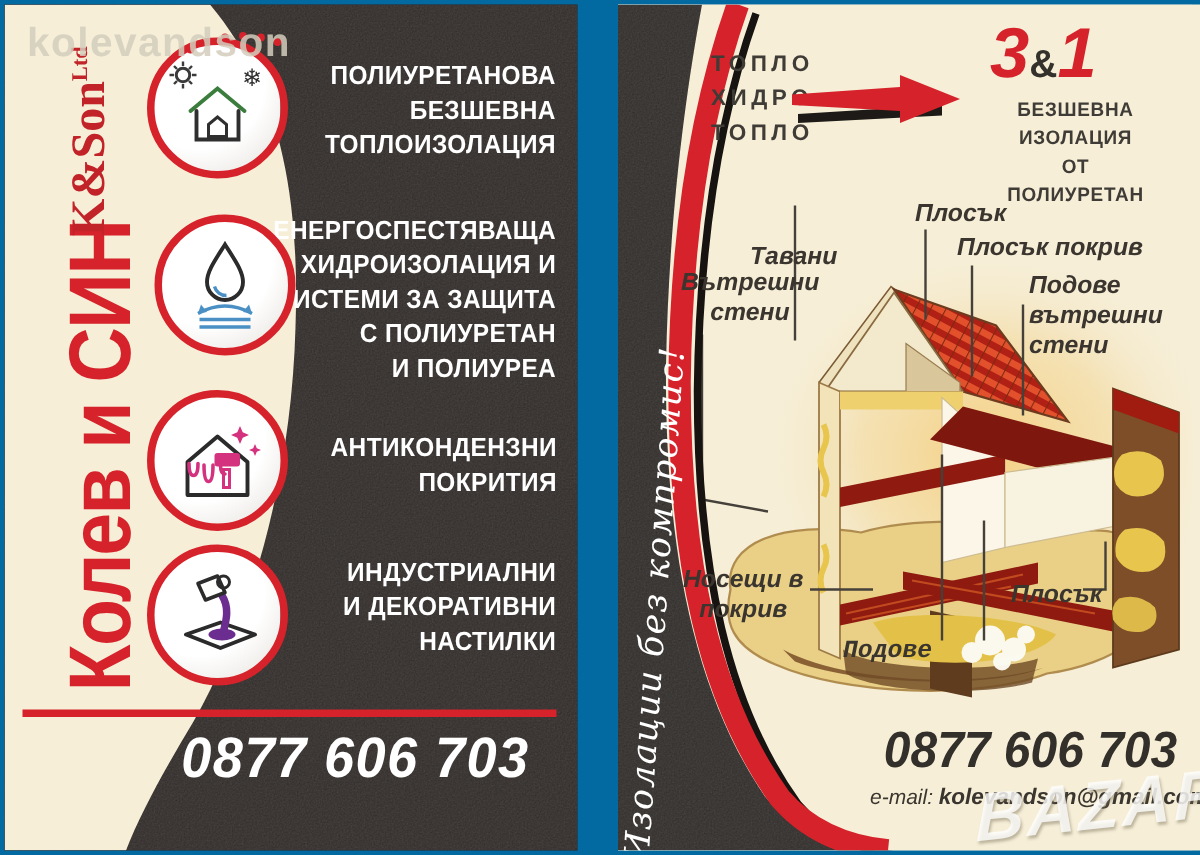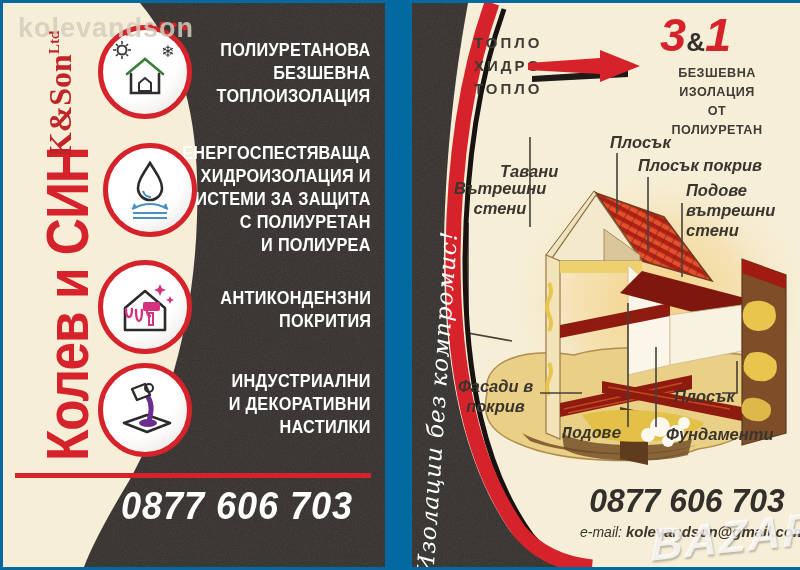--- a/index.html
+++ b/index.html
@@ -302,31 +302,28 @@
     <div class="lbl" id="lbl-vatreshni-steni">
       <div>Вътрешни</div>
       <div>стени</div>
     </div>
     <div class="lbl" id="lbl-noseshti-vatreshni-steni">
       <div>Подове</div>
       <div>вътрешни</div>
       <div>стени</div>
     </div>
     <div class="lbl" id="lbl-steni-v-suteren">
-      <div>Фасади в</div>
+      <div>Носещи в</div>
       <div>покрив</div>
     </div>
     <div class="lbl" id="lbl-fasadi">
       <div>Плосък</div>
     </div>
     <div class="lbl" id="lbl-podove">
       <div>Подове</div>
-    </div>
-    <div class="lbl" id="lbl-fundamenti">
-      <div>Фундаменти</div>
     </div>
 
     <div class="slogan">Изолации без компромис!</div>
 
     <div class="phone-back">0877 606 703</div>
     <div class="email-back"><span>e-mail:</span> <span class="em">kolevandson@gmail.com</span></div>
 
     <div class="wm-bazar">BAZAR</div>
   </div>
 </div>

